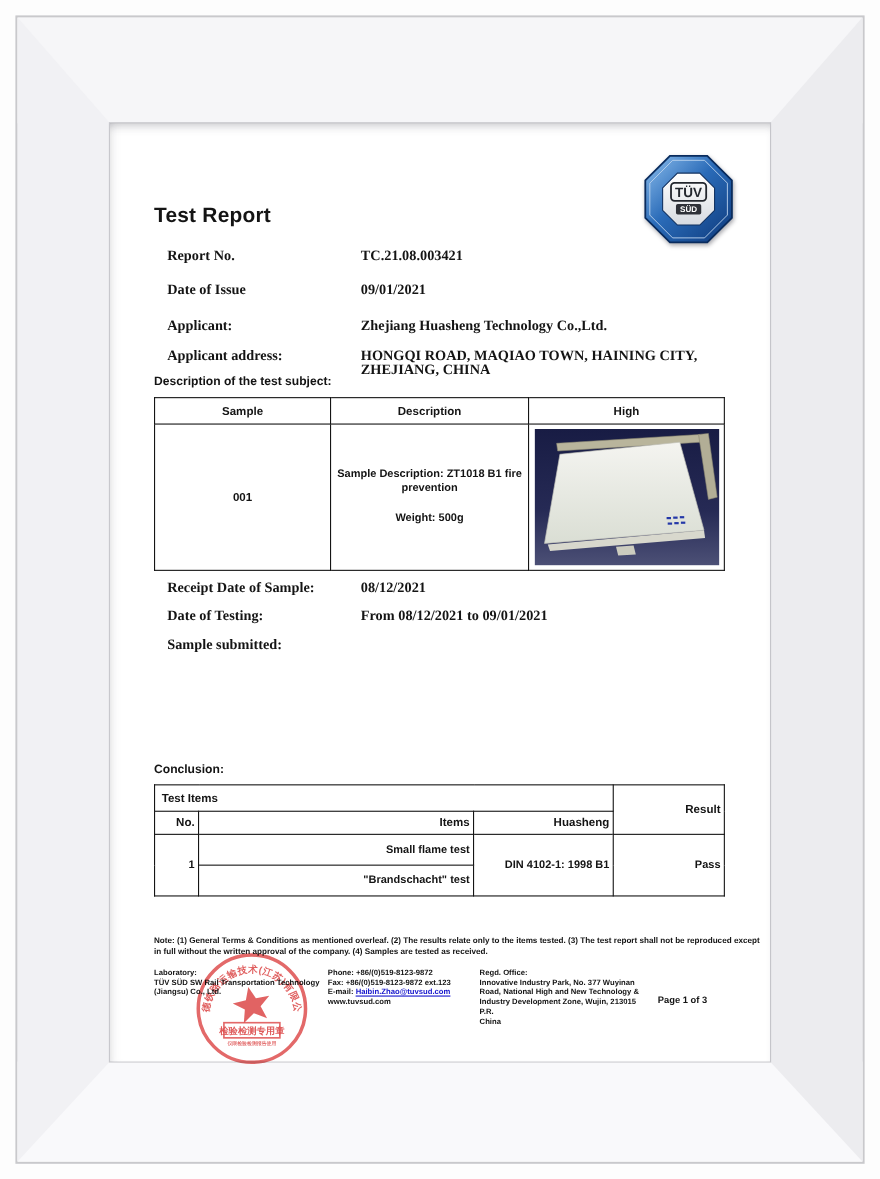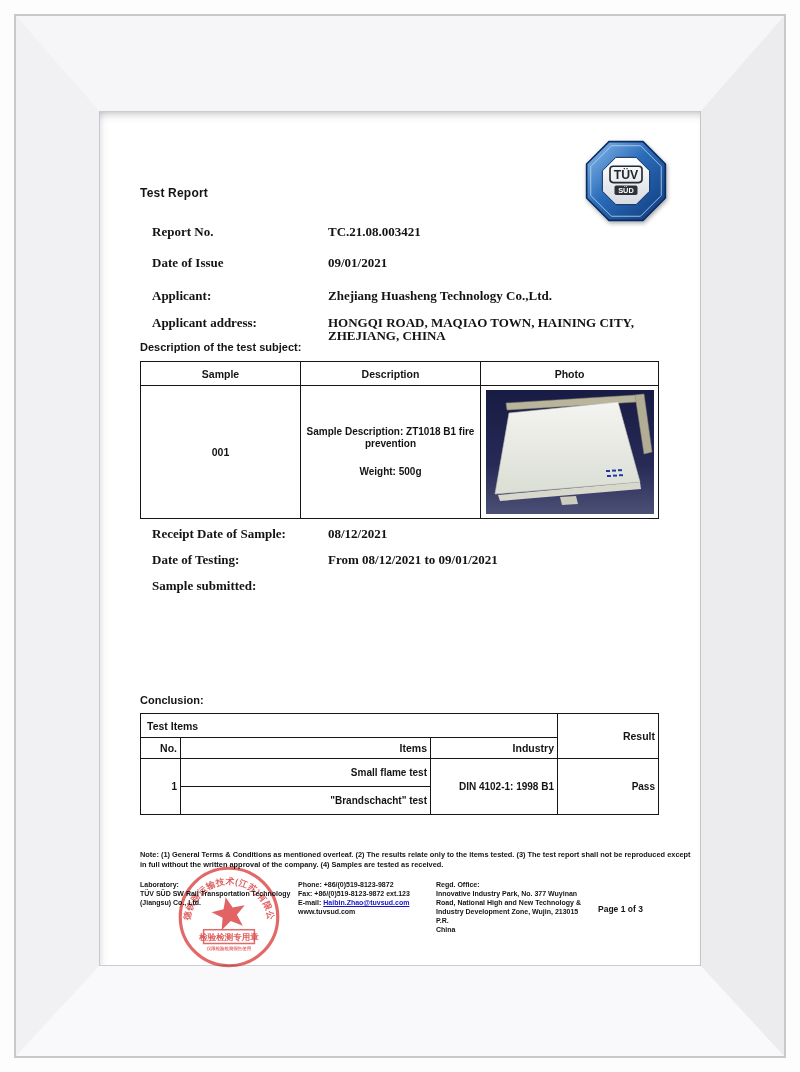--- a/index.html
+++ b/index.html
@@ -13,21 +13,21 @@
            border-bottom-color:#f9f9fb; border-left-color:#f1f1f4;
            box-shadow:0 0 0 2px #c9c9cc; background:#fff; }
 
   .doc { position:absolute; left:100px; top:112px; width:600px; height:853px;
          background:#ffffff; color:#141414; font-weight:bold;
          box-shadow:0 0 0 1px rgba(150,150,158,.45),
                     inset 0 8px 10px -7px rgba(70,70,85,.38),
                     inset 8px 0 10px -8px rgba(70,70,85,.18); }
 
   .abs { position:absolute; }
-  .title { left:40px; top:74px; font-size:12px; letter-spacing:.2px; }
+  .title { left:40px; top:74px; font-size:19px; letter-spacing:.2px; }
 
   .row { left:52px; display:flex; font-size:13px; line-height:13px;font-family:Liberation Serif, serif; }
   .row .lbl { width:160px; flex:0 0 160px; }
   .row .val { flex:1;margin-left:16px; }
 
   .heading { left:40px; font-size:11px; }
 
   table { border-collapse:collapse; table-layout:fixed; width:518px; font-size:10.5px; }
   td { border:1.5px solid #151515; text-align:center; vertical-align:middle; padding:1px 3px; }
   .sample-table, .conclusion-table { left:40px;border-radius:11px; }
@@ -112,21 +112,21 @@
     <table class="abs sample-table" style="top:249px">
       <colgroup>
           <col style="width:160px">
           <col style="width:180px">
           <col style="width:178px">
         </colgroup>
       <tbody>
           <tr>
         <td class="hdr">Sample</td>
         <td class="hdr">Description</td>
-        <td class="hdr">Photo</td>
+        <td class="hdr">High</td>
       </tr>
       <tr>
         <td class="body">001</td>
         <td class="body desc-cell">
           <p>Sample Description: ZT1018 B1 fire prevention</p>
           <p>Weight: 500g</p>
         </td>
         <td class="body photo-cell">
           <svg class="photo" viewBox="0 0 168 124">
             <defs>
@@ -182,21 +182,21 @@
           <col style="width:101px">
         </colgroup>
       <tbody>
           <tr class="h22">
         <td colspan="3" class="left">Test Items</td>
         <td rowspan="2">Result</td>
       </tr>
       <tr class="h20">
         <td>No.</td>
         <td>Items</td>
-        <td>Industry</td>
+        <td>Huasheng</td>
       </tr>
       <tr class="h28">
         <td rowspan="2">1</td>
         <td>Small flame test</td>
         <td rowspan="2">DIN 4102-1: 1998 B1</td>
         <td rowspan="2">Pass</td>
       </tr>
       <tr class="h28">
         <td>"Brandschacht" test</td>
       </tr>

